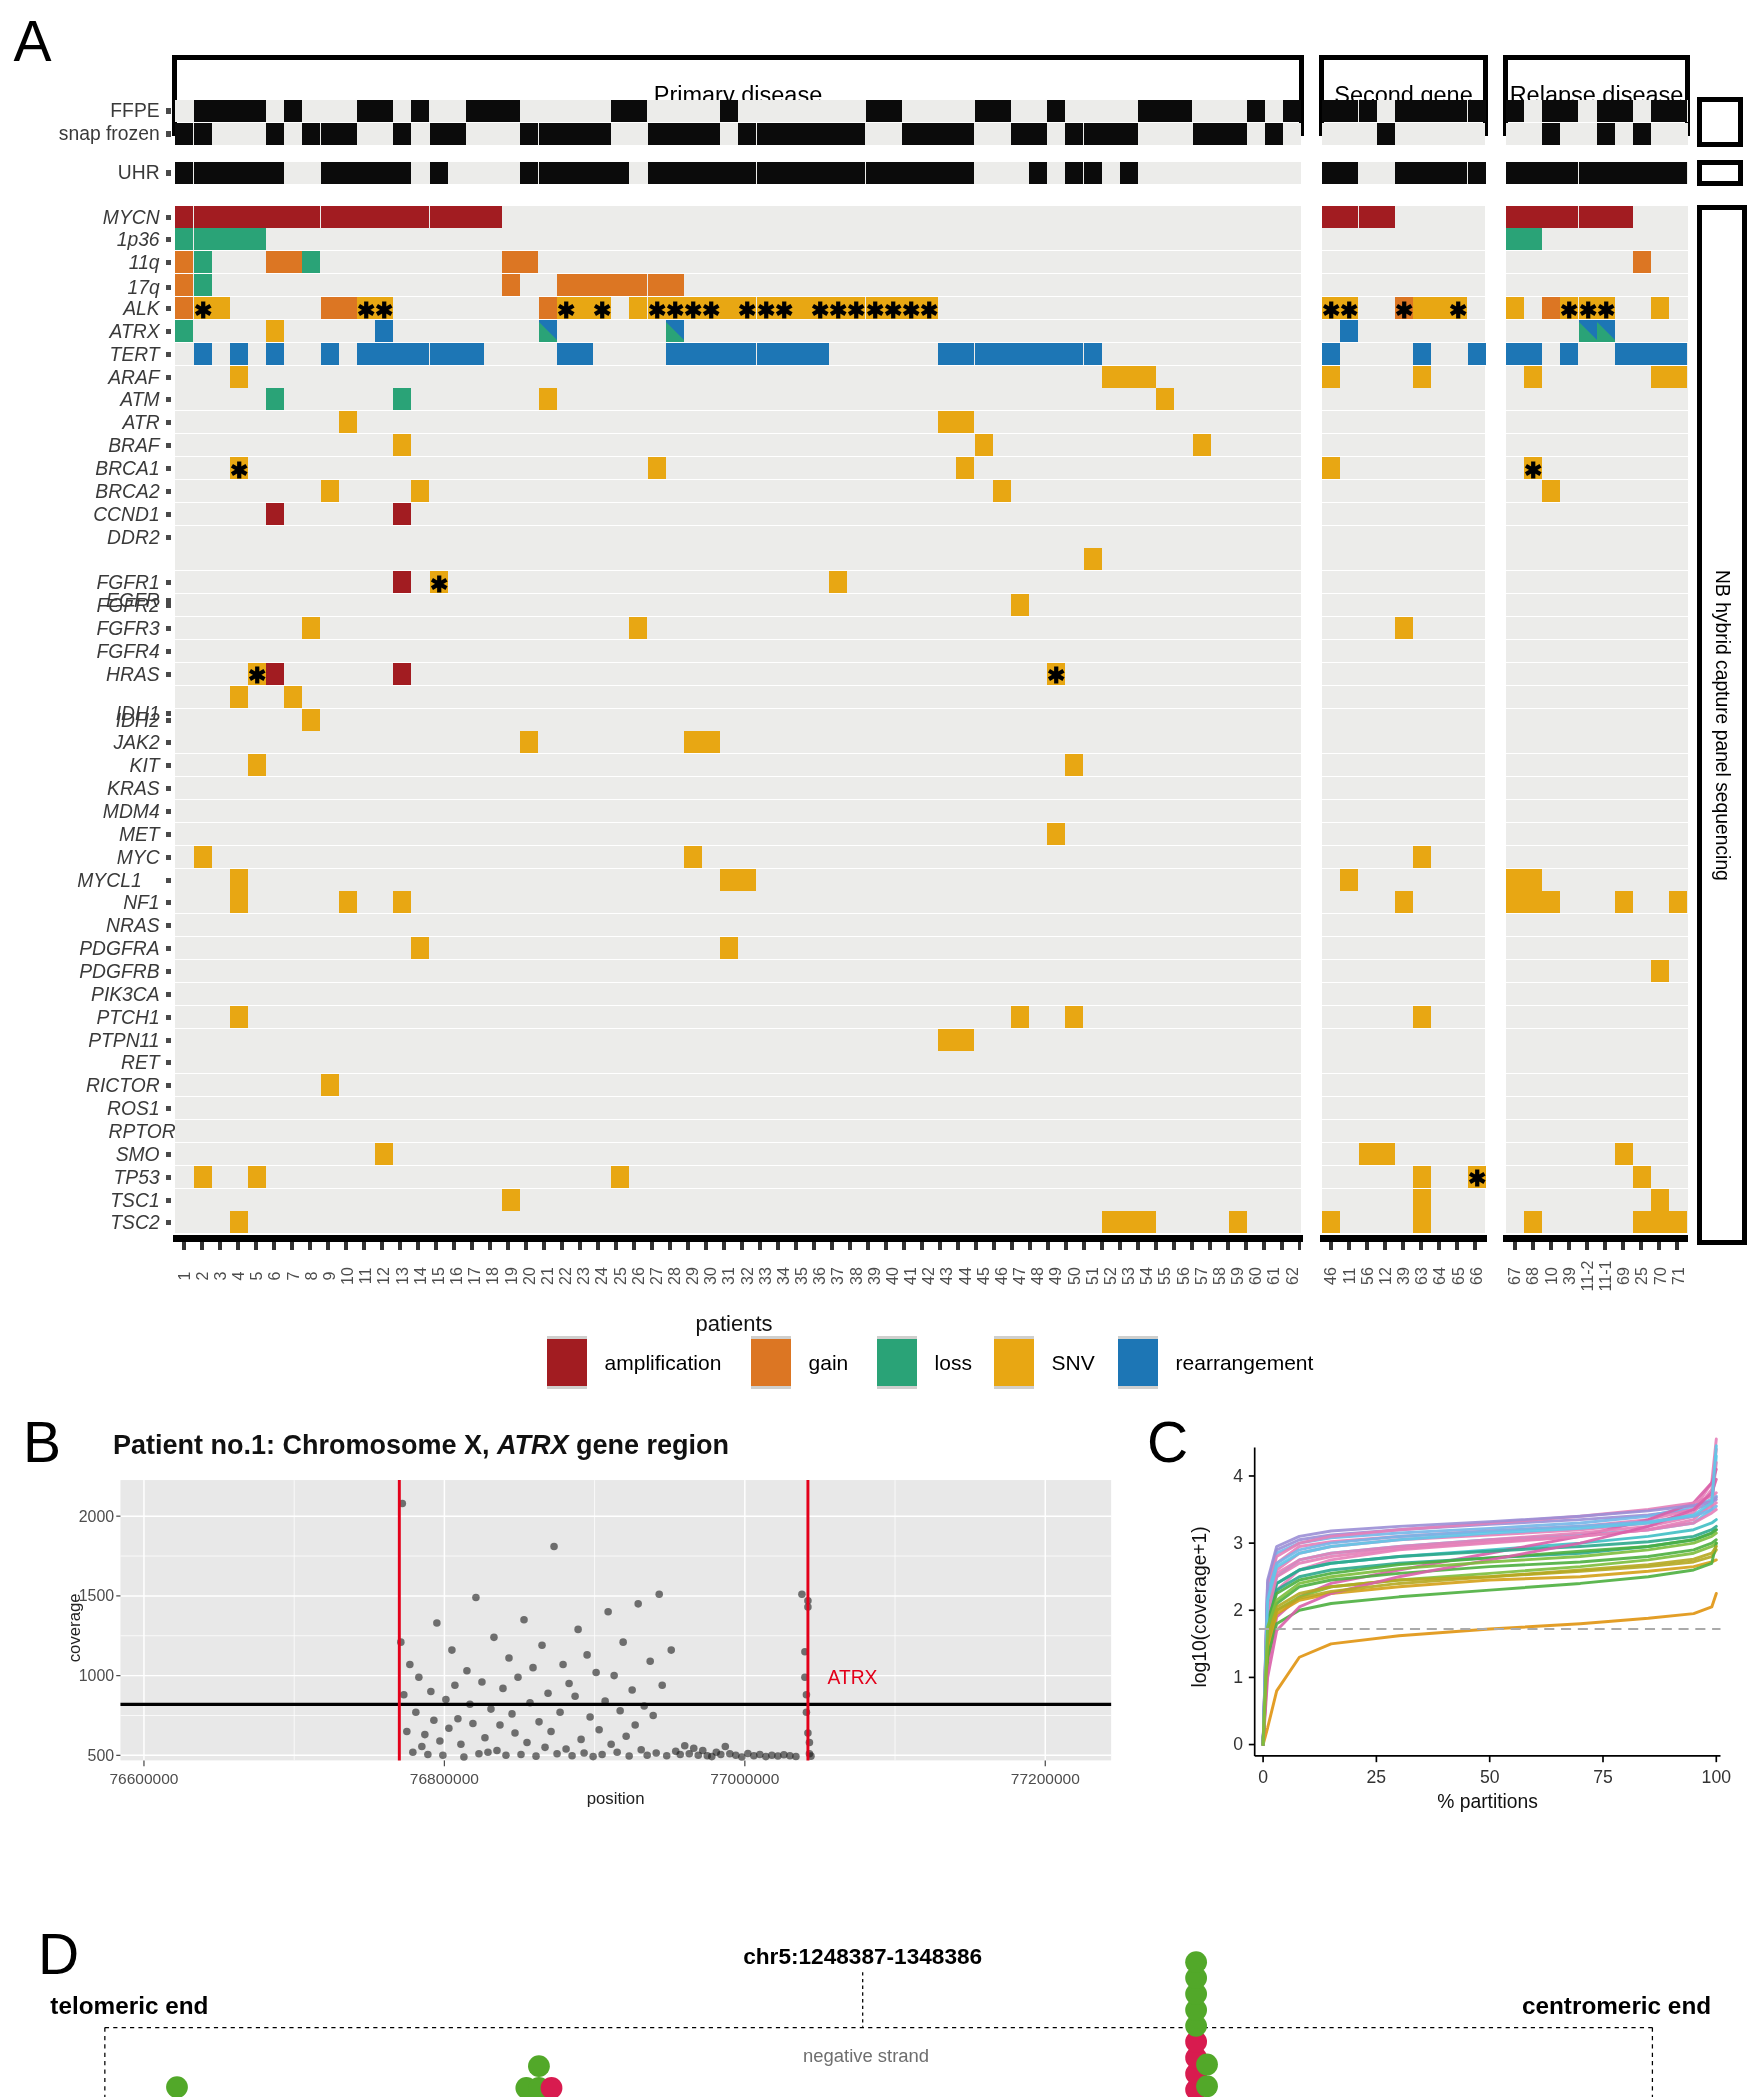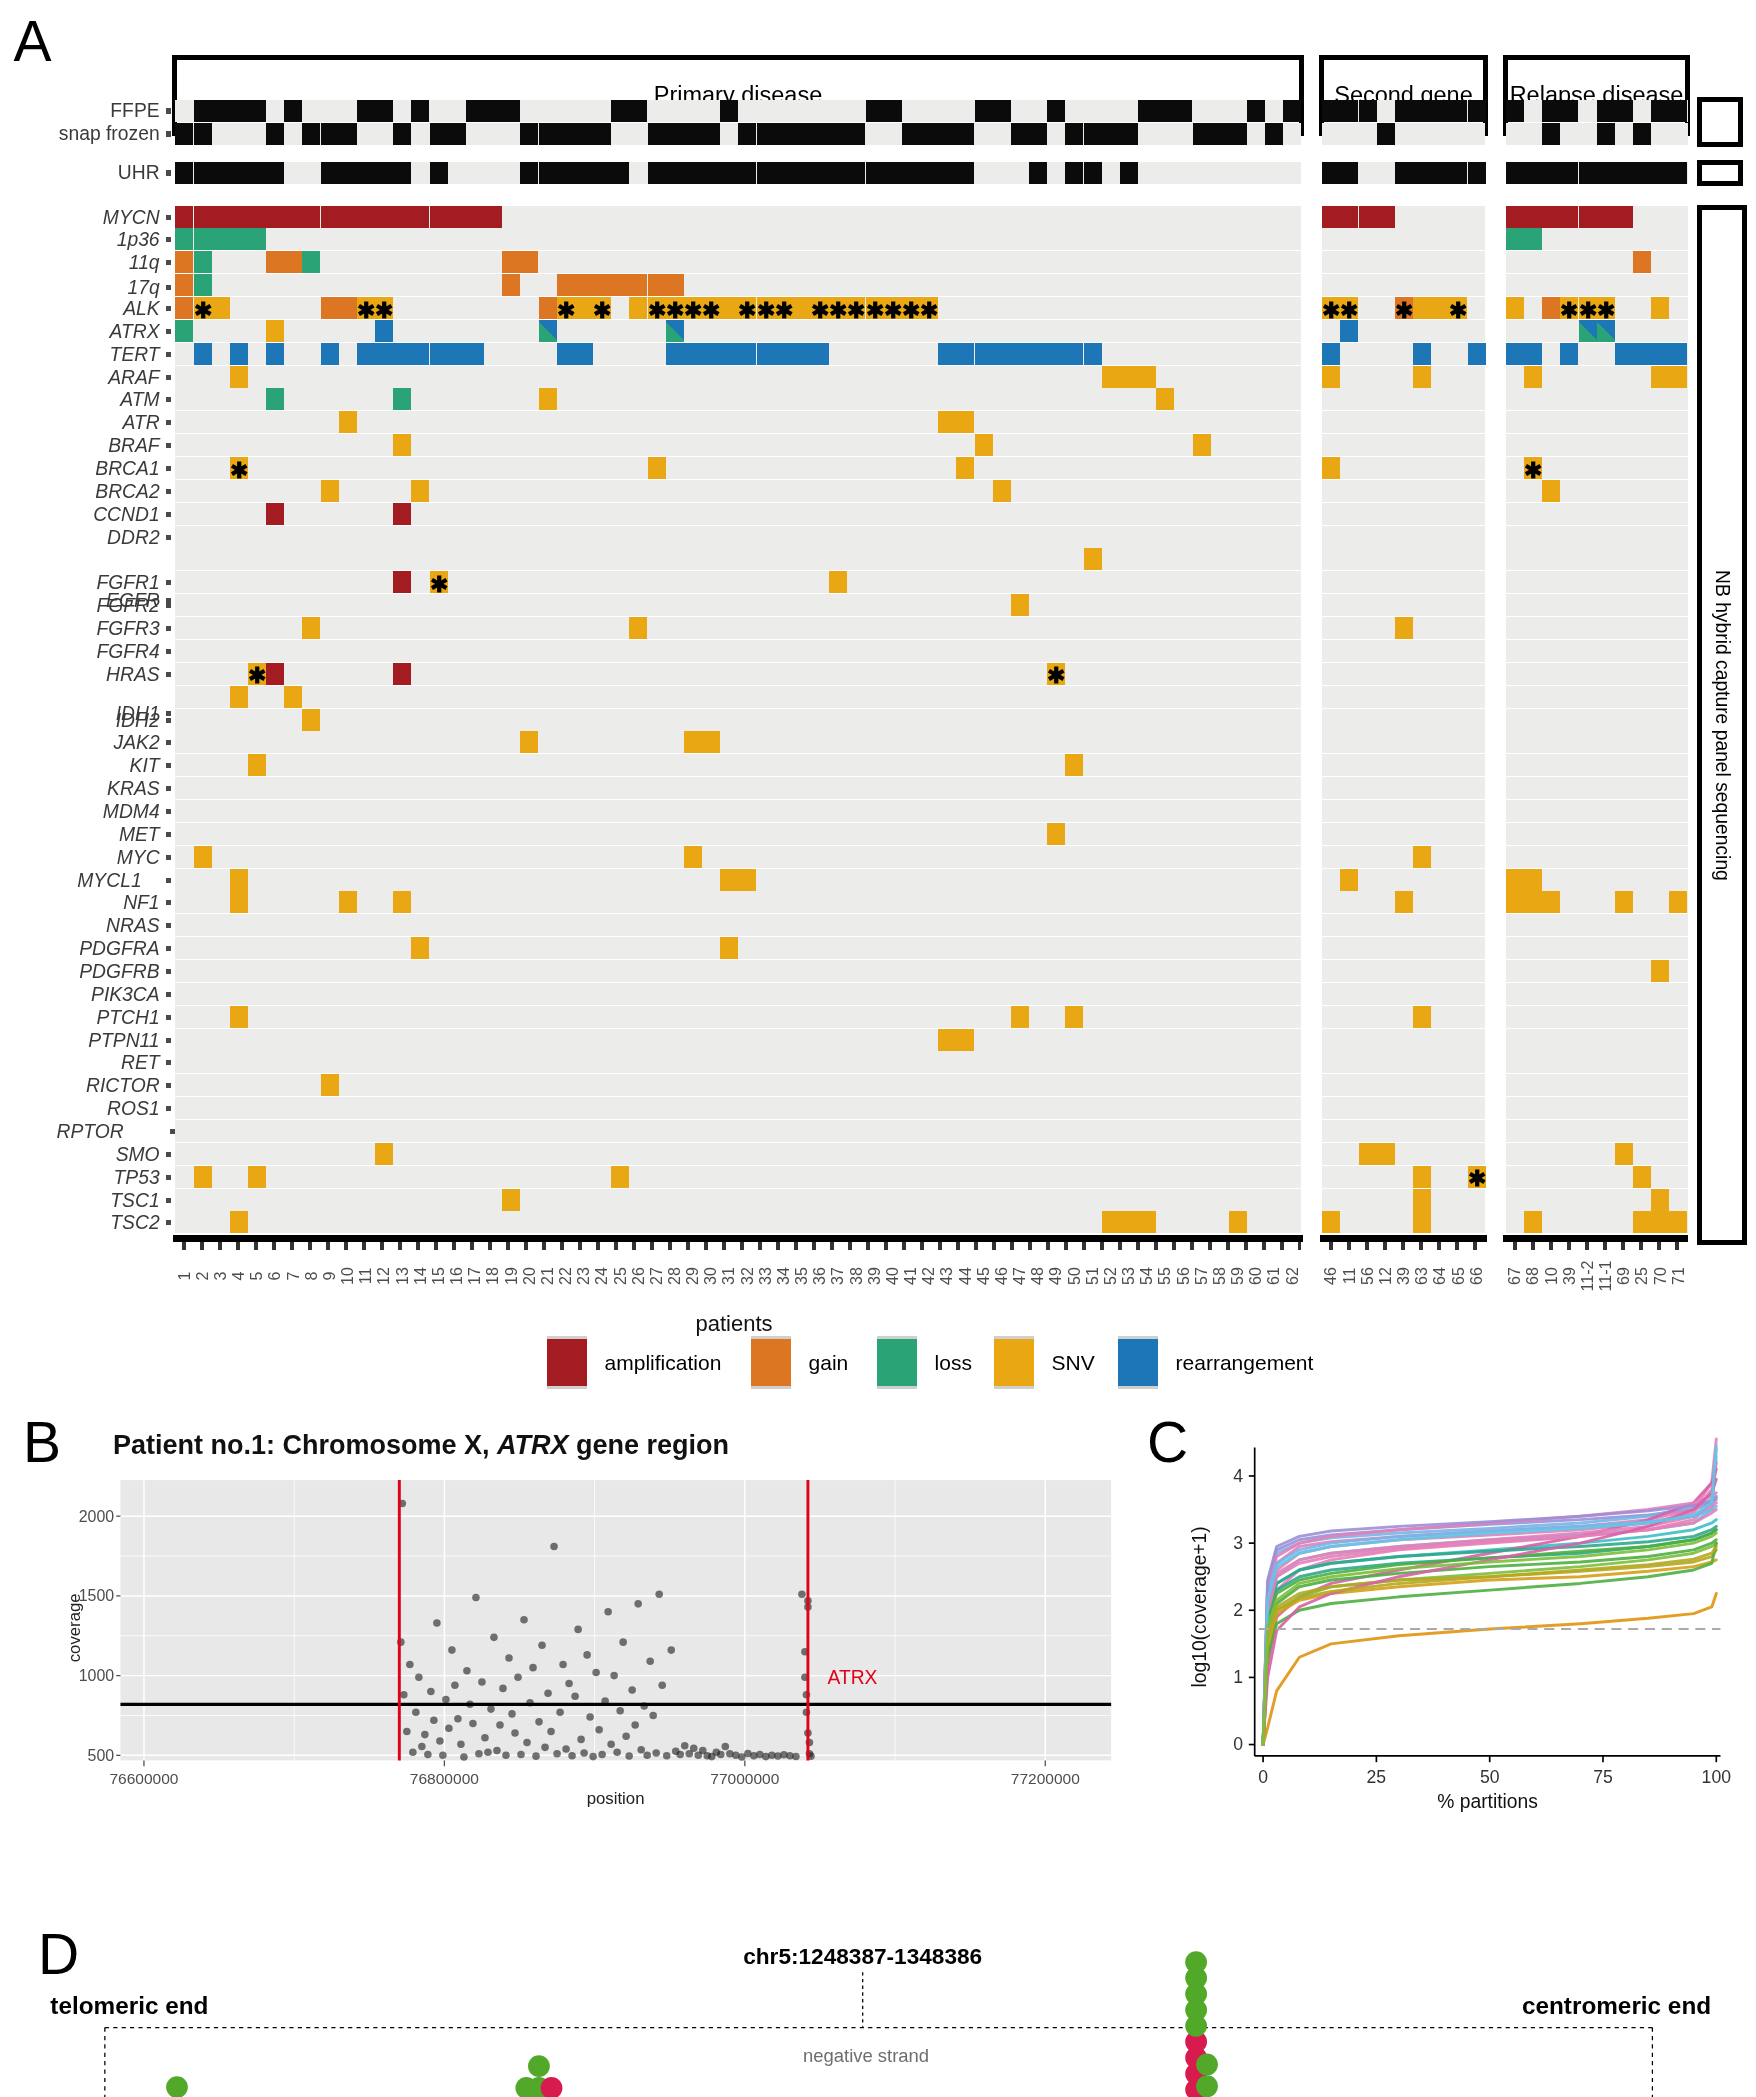--- a/index.html
+++ b/index.html
@@ -858,21 +858,21 @@
       <div class="rowlabel gene" style="left:0px;top:1097px;width:171px;height:23px;">
         <span class="txt">ROS1</span>
         <span class="tick"></span>
       </div>
       <div class="strip" style="left:175px;top:1097px;width:1126px;height:22px;
         background-image:repeating-linear-gradient(90deg,transparent 0px,transparent 17.6px,#D8D8D6 17.6px,18px),repeating-linear-gradient(90deg,#c6c6c4 0px,#c6c6c4 0.8px,transparent 0.8px,transparent 182px);background-color:#ECECEA;"></div>
       <div class="strip" style="left:1322px;top:1097px;width:163px;height:22px;
         background-image:repeating-linear-gradient(90deg,transparent 0px,transparent 17.6px,#D8D8D6 17.6px,18px),repeating-linear-gradient(90deg,#c6c6c4 0px,#c6c6c4 0.8px,transparent 0.8px,transparent 182px);background-color:#ECECEA;"></div>
       <div class="strip" style="left:1506px;top:1097px;width:182px;height:22px;
         background-image:repeating-linear-gradient(90deg,transparent 0px,transparent 17.6px,#D8D8D6 17.6px,18px),repeating-linear-gradient(90deg,#c6c6c4 0px,#c6c6c4 0.8px,transparent 0.8px,transparent 182px);background-color:#ECECEA;"></div>
-      <div class="rowlabel gene" style="left:4px;top:1120px;width:171px;height:23px;gap:40px;">
+      <div class="rowlabel gene" style="left:16px;top:1120px;width:171px;height:23px;">
         <span class="txt">RPTOR</span>
         <span class="tick"></span>
       </div>
       <div class="strip" style="left:175px;top:1120px;width:1126px;height:22px;
         background-image:repeating-linear-gradient(90deg,transparent 0px,transparent 17.6px,#D8D8D6 17.6px,18px),repeating-linear-gradient(90deg,#c6c6c4 0px,#c6c6c4 0.8px,transparent 0.8px,transparent 182px);background-color:#ECECEA;"></div>
       <div class="strip" style="left:1322px;top:1120px;width:163px;height:22px;
         background-image:repeating-linear-gradient(90deg,transparent 0px,transparent 17.6px,#D8D8D6 17.6px,18px),repeating-linear-gradient(90deg,#c6c6c4 0px,#c6c6c4 0.8px,transparent 0.8px,transparent 182px);background-color:#ECECEA;"></div>
       <div class="strip" style="left:1506px;top:1120px;width:182px;height:22px;
         background-image:repeating-linear-gradient(90deg,transparent 0px,transparent 17.6px,#D8D8D6 17.6px,18px),repeating-linear-gradient(90deg,#c6c6c4 0px,#c6c6c4 0.8px,transparent 0.8px,transparent 182px);background-color:#ECECEA;"></div>
       <div class="rowlabel gene" style="left:0px;top:1143px;width:171px;height:23px;">

